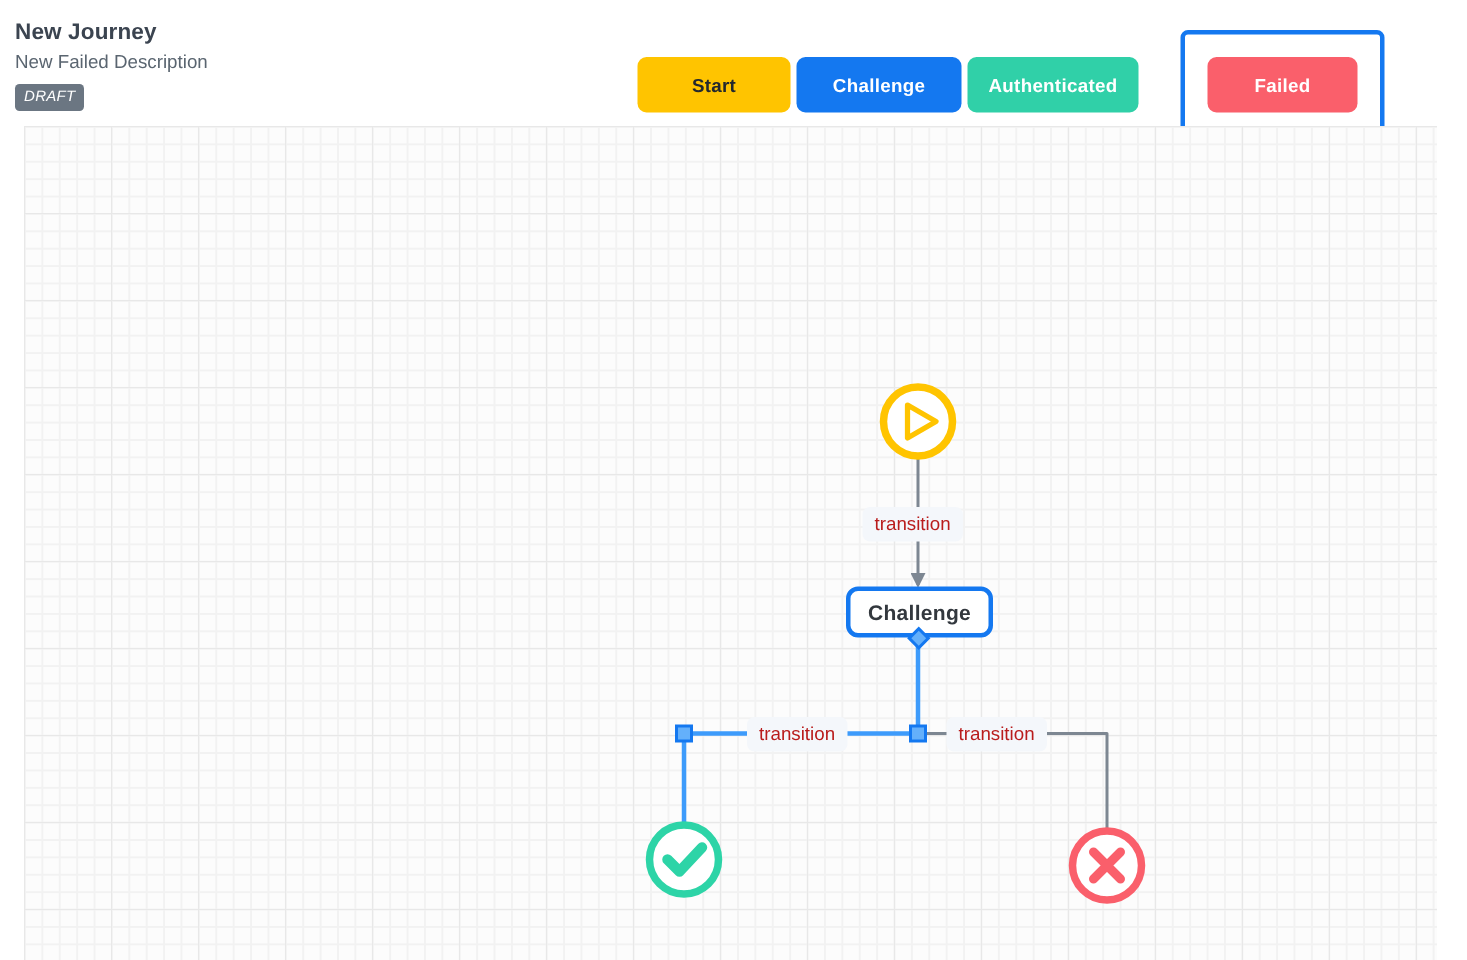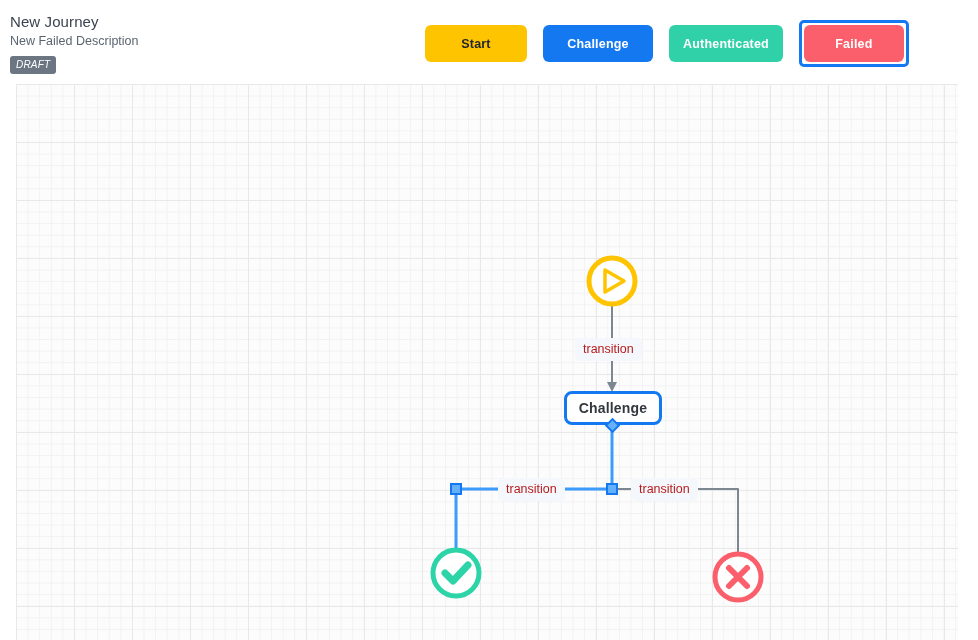--- a/index.html
+++ b/index.html
@@ -23,21 +23,21 @@
     left: 0; top: 0;
     width: 978px; height: 84px;
     background: #ffffff;
   }
   .title-block {
     position: absolute;
     left: 10px; top: 13px;
   }
   .journey-title {
     font-size: 15px;
-    font-weight: normal;
+    font-weight: bold;
     color: #3b4450;
     line-height: 18px;
     letter-spacing: 0.1px;
   }
   .journey-desc {
     font-size: 12.5px;
     font-weight: normal;
     color: #5a6570;
     line-height: 17px;
     margin-top: 2px;
@@ -56,21 +56,21 @@
     letter-spacing: 0.2px;
     font-style: italic;
   }
 
   
   .toolbar {
     position: absolute;
     left: 425px; top: 20px;
     display: flex;
     align-items: center;
-    gap: 16px;
+    gap: 4px;
   }
   .state-btn {
     position: relative;
     height: 37px;
     min-width: 102px;
     border: none;
     border-radius: 6px;
     font-size: 12.5px;
     font-weight: bold;
     letter-spacing: 0.2px;
@@ -83,22 +83,23 @@
   }
   .state-btn.start      { background: #FFC400; color: #23282e; min-width: 102px; }
   .state-btn.challenge  { background: #1478F0; color: #ffffff; min-width: 110px; }
   .state-btn.authenticated { background: #30D0A8; color: #ffffff; min-width: 110px; }
   .state-btn.failed     { background: #FA5F6B; color: #ffffff; min-width: 100px; }
 
   .btn-wrap { position: relative; display: inline-flex; }
   .btn-wrap.selected {
     border: 3px solid #1478F0;
     border-radius: 5px;
-    padding: 2px;
-    background: #ffffff;
+    padding: 15px;
+    background: #ffffff;
+    margin-left: 24px;
   }
 
   
   .canvas {
     position: absolute;
     left: 16px; top: 84px;
     width: 942px; height: 556px;
     background-color: #fcfcfc;
     background-image:
       linear-gradient(to right, #e8e8e8 1px, transparent 1px),

